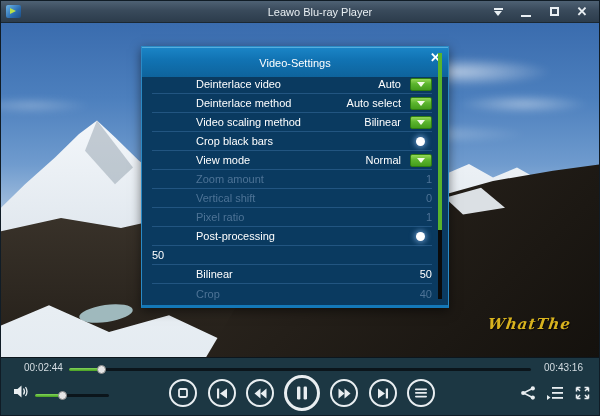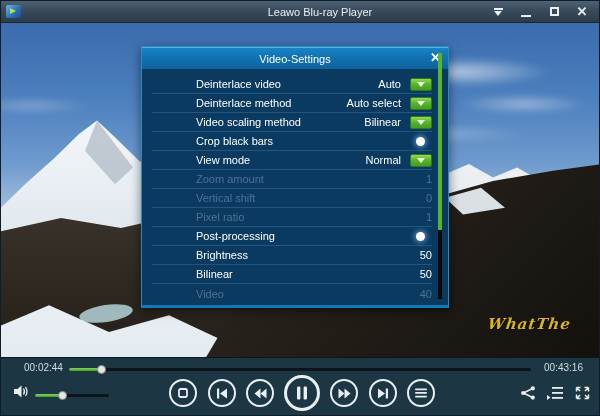--- a/index.html
+++ b/index.html
@@ -51,21 +51,21 @@
   .snow-patch1{background:rgba(235,241,246,.92);clip-path:polygon(56% 62%,62% 58%,66% 64%,60% 67%);}
   .snow-patch2{background:rgba(235,241,246,.92);clip-path:polygon(74% 52%,80% 49%,84% 55%,77% 57%);}
   .watermark{position:absolute;left:487px;top:292px;font-family:"DejaVu Serif",serif;
     font-style:italic;font-weight:bold;font-size:15px;color:#d8b31e;letter-spacing:1px;
     text-shadow:1px 1px 1px rgba(0,0,0,.7);transform:skewX(-8deg);}
 
   
   .dialog{position:absolute;left:140px;top:45px;width:308px;height:262px;
     background:#0a3a60;border:1px solid #2a8ac6;border-bottom:3px solid #1478b8;
     box-shadow:0 3px 10px rgba(0,0,0,.5);}
-  .dlg-header{position:relative;height:22px;background:linear-gradient(180deg,#1a84c6 0%,#1173b3 40%,#0e639c 100%);
+  .dlg-header{position:relative;height:30px;background:linear-gradient(180deg,#1a84c6 0%,#1173b3 40%,#0e639c 100%);
     border-top:1px solid #55aede;display:flex;align-items:center;justify-content:center;
     color:#fff;font-size:11px;}
   .dlg-close{position:absolute;right:7px;top:2px;font-size:13px;font-weight:bold;color:#fff;cursor:pointer;}
   .dlg-body{position:absolute;top:23px;left:0;right:0;bottom:0;padding:5px 16px 0 10px;}
   .row{height:19px;display:flex;align-items:center;border-bottom:1px solid #225581;font-size:11px;}
   .row:last-child{border-bottom:none;}
   .row .lbl{flex:1;color:#ffffff;padding-left:44px;}
   .row.disabled .lbl,.row.disabled .num{color:#4d7396;}
   .ddval{color:#fff;margin-right:9px;}
   .ddbtn{width:22px;height:13px;border-radius:2px;border:1px solid #2e7d12;cursor:pointer;
@@ -181,29 +181,28 @@
       </div>
       <div class="row disabled">
         <span class="lbl">Pixel ratio</span>
         <span class="num">1</span>
       </div>
       <div class="row">
         <span class="lbl">Post-processing</span>
         <span class="toggle-dot"></span>
       </div>
       <div class="row">
-        <span class="lbl">Brightness</span>
         <span class="num">50</span>
       </div>
       <div class="row">
         <span class="lbl">Bilinear</span>
         <span class="num">50</span>
       </div>
       <div class="row disabled">
-        <span class="lbl">Video</span>
+        <span class="lbl">Crop</span>
         <span class="num">40</span>
       </div>
 
     </div>
     <div class="scrollbar">
       <div class="scroll-thumb" style="height: 72%;"></div>
     </div>
   </div>
 
   <div class="controlbar">

